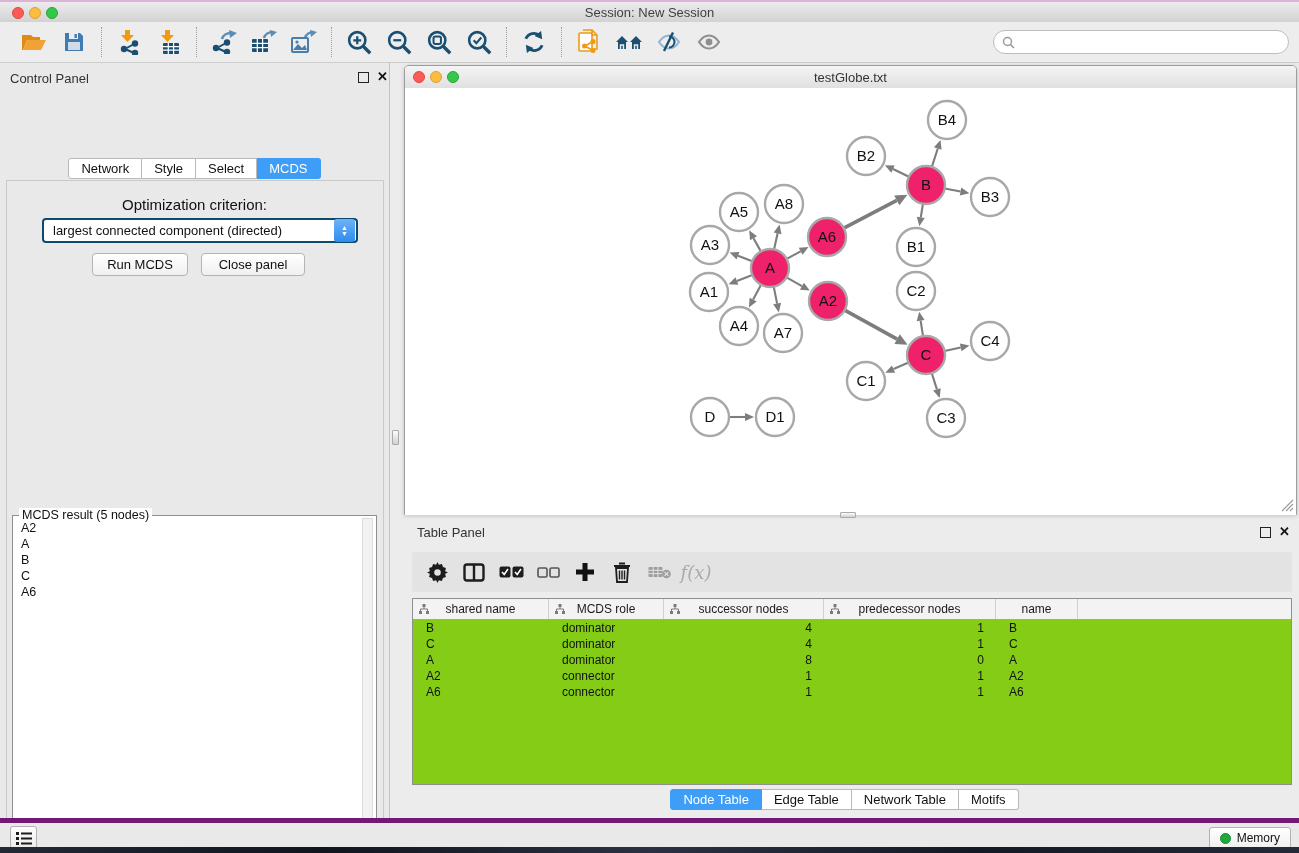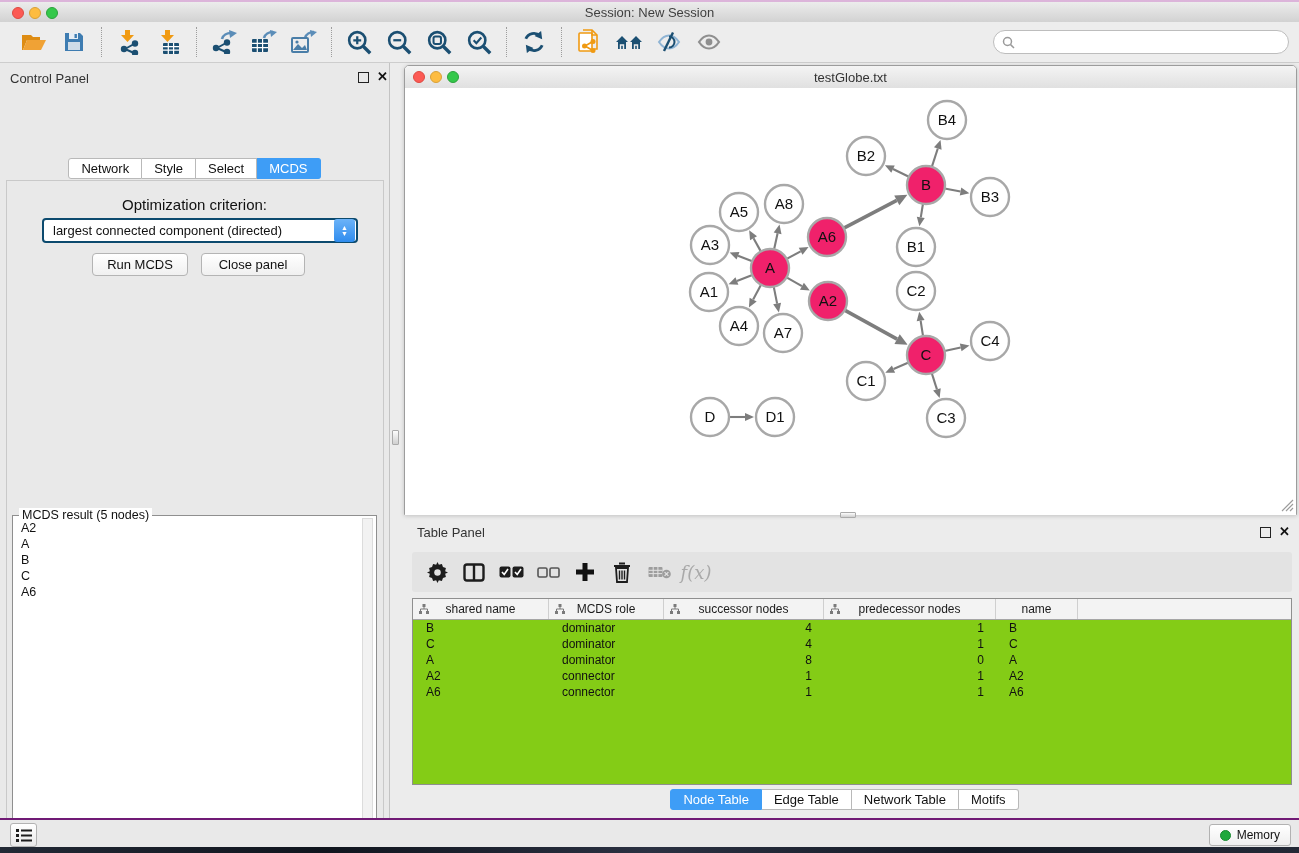--- a/index.html
+++ b/index.html
@@ -103,21 +103,21 @@
   .th .shared-ic { position:absolute; left:6px; top:5px; }
   .th.filler { flex:1; border-right:none; }
   .tr { display:flex; height:16px; align-items:center; }
   .td { font-size:12px; color:#111; padding-left:13px; overflow:hidden; white-space:nowrap; }
   .td.num { text-align:right; padding-left:0; padding-right:12px; }
 
   #table-tabs { position:absolute; left:390px; top:789px; width:909px; display:flex; justify-content:center; }
 
   
   #status-bar { position:absolute; left:0; top:818px; width:1299px; height:36px;
-    background:#e9e9e9; border-top:2px solid #701a75; }
+    background:#e9e9e9; border-top:5px solid #701a75; }
   #list-btn { position:absolute; left:10px; top:3px; width:27px; height:24px;
     background:linear-gradient(#fff,#e9e9e9); border:1px solid #b2b2b2; border-radius:3px;
     display:flex; align-items:center; justify-content:center; }
   #memory-btn { position:absolute; right:8px; top:4px; height:22px; padding:0 10px;
     background:linear-gradient(#fff,#efefef); border:1px solid #b2b2b2; border-radius:3px;
     display:flex; align-items:center; gap:6px; font-size:12px; color:#111; }
   #memory-dot { width:11px; height:11px; border-radius:50%; background:#1fa83c; border:1px solid #188a30; }
   #desktop-strip { position:absolute; left:0; top:847px; width:1299px; height:6px;
     background:linear-gradient(90deg,#222935,#10151e 25%,#2b3142 50%,#141a25 75%,#232936); }
 </style>

